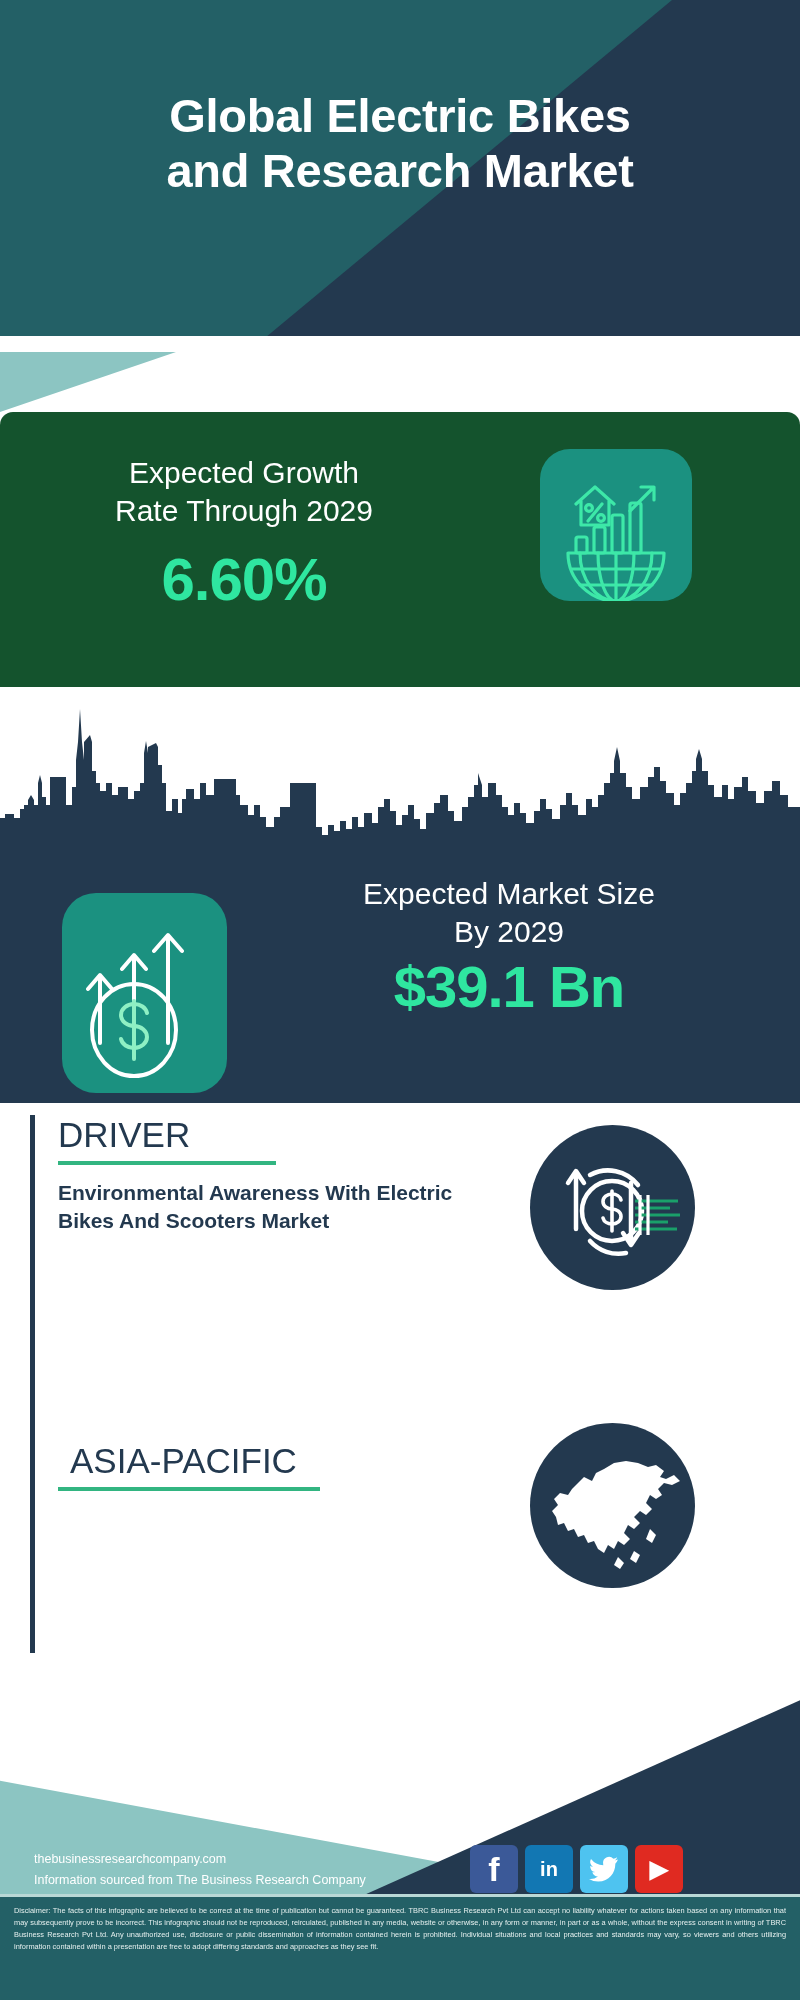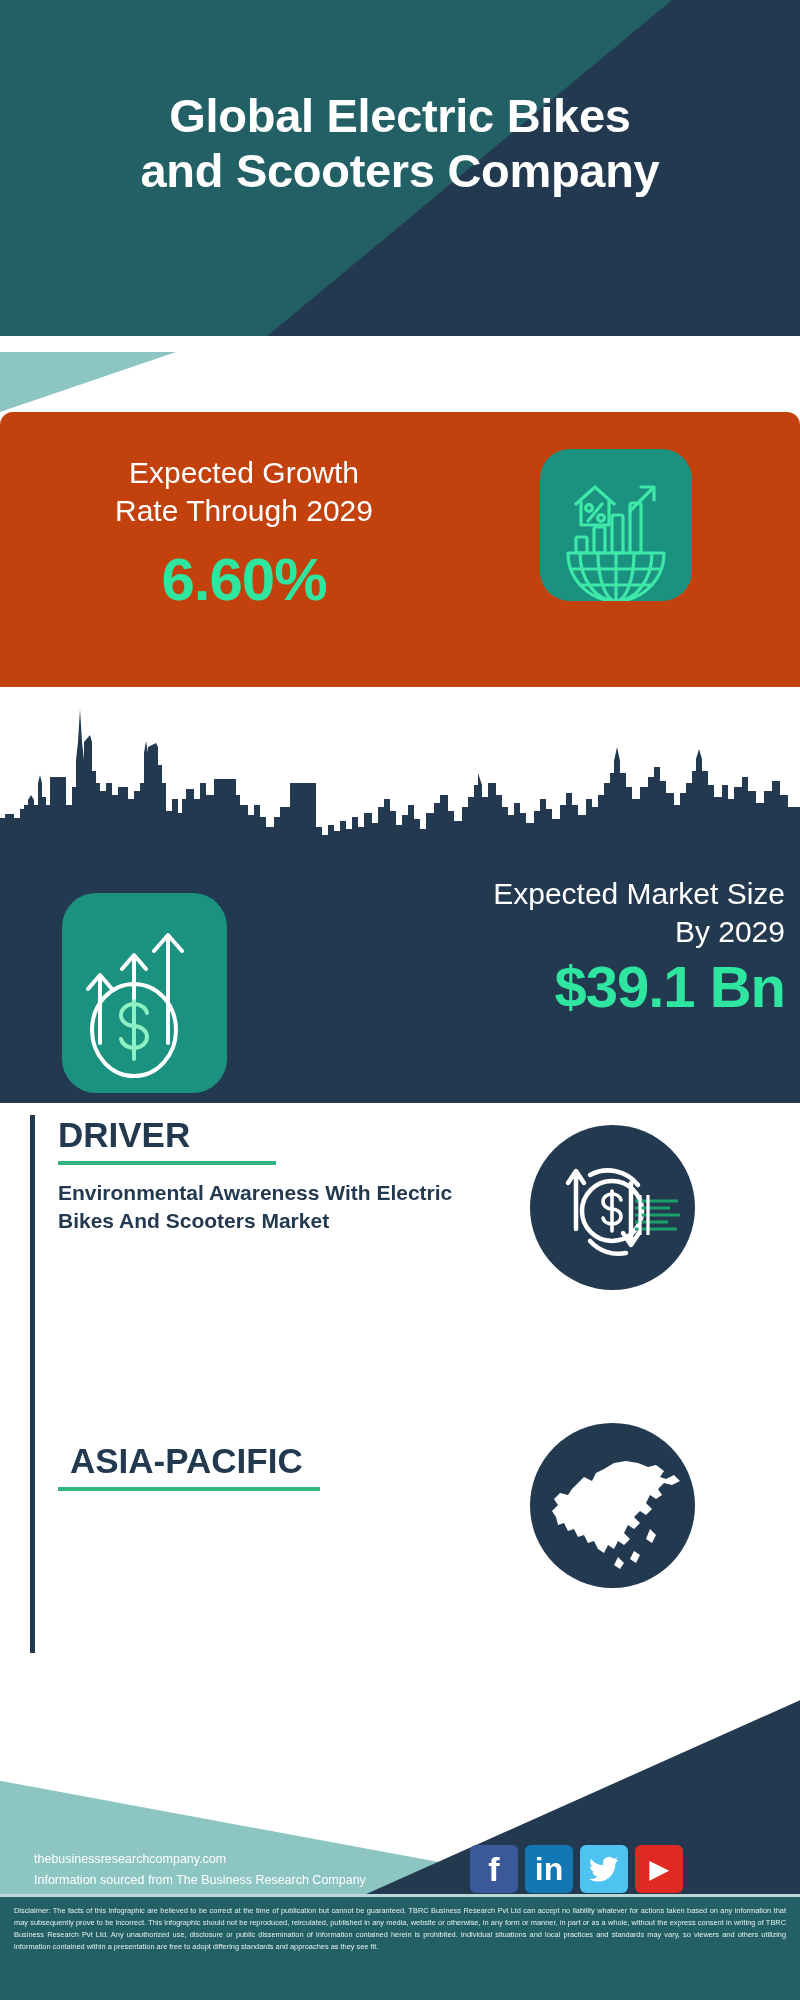--- a/index.html
+++ b/index.html
@@ -44,21 +44,21 @@
   }
   .header-wedge-tri{
     position:absolute; left:0; top:0; width:400px; height:60px;
     background:#8cc5c2;
     clip-path:polygon(0 0, 44% 0, 0 100%);
   }
 
   
   .growth{
     position:absolute; left:0; top:412px; width:800px; height:300px;
-    background:#c2410c;
+    background:#14532d;
     border-radius:13px;
   }
   .growth-text{
     position:absolute; left:34px; top:42px; width:420px;
     text-align:center; color:#ffffff;
   }
   .growth-label{
     font-size:30px; line-height:1.28; font-weight:400;
   }
   .growth-value{
@@ -85,43 +85,43 @@
   .skyline-svg{
     position:absolute; left:0; top:0; width:800px; height:190px;
   }
   .size-icon-box{
     position:absolute; left:62px; top:206px;
     width:165px; height:200px;
     background:#1b9180;
     border-radius:34px;
   }
   .size-text{
-    position:absolute; left:265px; top:188px; width:520px;
-    text-align:right; color:#ffffff;
+    position:absolute; left:249px; top:188px; width:520px;
+    text-align:center; color:#ffffff;
   }
   .size-label{ font-size:30px; line-height:1.26; font-weight:400; }
   .size-value{
     margin-top:2px;
     font-size:58px; font-weight:bold; color:#2fe6a0; letter-spacing:-1px;
   }
 
   
   .insights{
     position:absolute; left:0; top:1103px; width:800px; height:566px;
     background:#ffffff;
   }
   .insight{
     position:absolute; left:30px; width:740px;
   }
   .insight-bar{
     position:absolute; left:0; top:0; width:5px; background:#23394f;
   }
   .insight-body{ position:absolute; left:28px; top:0; width:430px; }
   .insight-title{
-    color:#23394f; font-weight:bold; letter-spacing:0px;
+    color:#23394f; font-weight:normal; letter-spacing:0px;
   }
   .insight-rule{
     height:4px; background:#32b581; margin-top:6px;
   }
   .insight-desc{
     margin-top:14px; color:#23394f; font-weight:bold;
     font-size:21px; line-height:1.32;
   }
   .insight-circle{
     position:absolute; width:165px; height:165px; border-radius:50%;
@@ -175,21 +175,21 @@
 </style>
 </head>
 <body>
 
 <div id="page">
 
   <div class="header">
     <div class="header-diag"></div>
     <div class="header-title">
       <div>Global Electric Bikes</div>
-      <div>and Scooters Company</div>
+      <div>and Research Market</div>
     </div>
   </div>
   <div class="header-wedge">
     <div class="header-wedge-tri"></div>
   </div>
 
   <div class="growth">
     <div class="growth-text">
       <div class="growth-label">
         <div>Expected Growth</div>
@@ -344,21 +344,21 @@
     <div class="ftr-source">
       <div>thebusinessresearchcompany.com</div>
       <div>Information sourced from The Business Research Company</div>
     </div>
 
     <div class="socials">
       <a class="soc soc-fb">
         <span style="font-size:34px;">f</span>
       </a>
       <a class="soc soc-li">
-        <span style="font-size:32px;">in</span>
+        <span style="font-size:20px;">in</span>
       </a>
       <a class="soc soc-tw">
         <svg width="30" height="26" viewBox="0 0 30 26">
           <path fill="#ffffff" d="M29 3.6c-1.1.5-2.2.8-3.4 1a6 6 0 0 0 2.6-3.3c-1.2.7-2.4 1.2-3.8 1.4A6 6 0 0 0 14.2 8c0 .5 0 .9.1 1.3A17 17 0 0 1 2 2.9a6 6 0 0 0 1.9 8 6 6 0 0 1-2.7-.8v.1a6 6 0 0 0 4.8 5.9 6 6 0 0 1-2.7.1 6 6 0 0 0 5.6 4.2A12 12 0 0 1 0 22.9a17 17 0 0 0 9.2 2.7c11 0 17.1-9.2 17.1-17.1V7.7A12 12 0 0 0 29 3.6z"></path>
         </svg>
       </a>
       <a class="soc soc-yt">
         <span style="font-size:24px;">▶</span>
       </a>
     </div>

